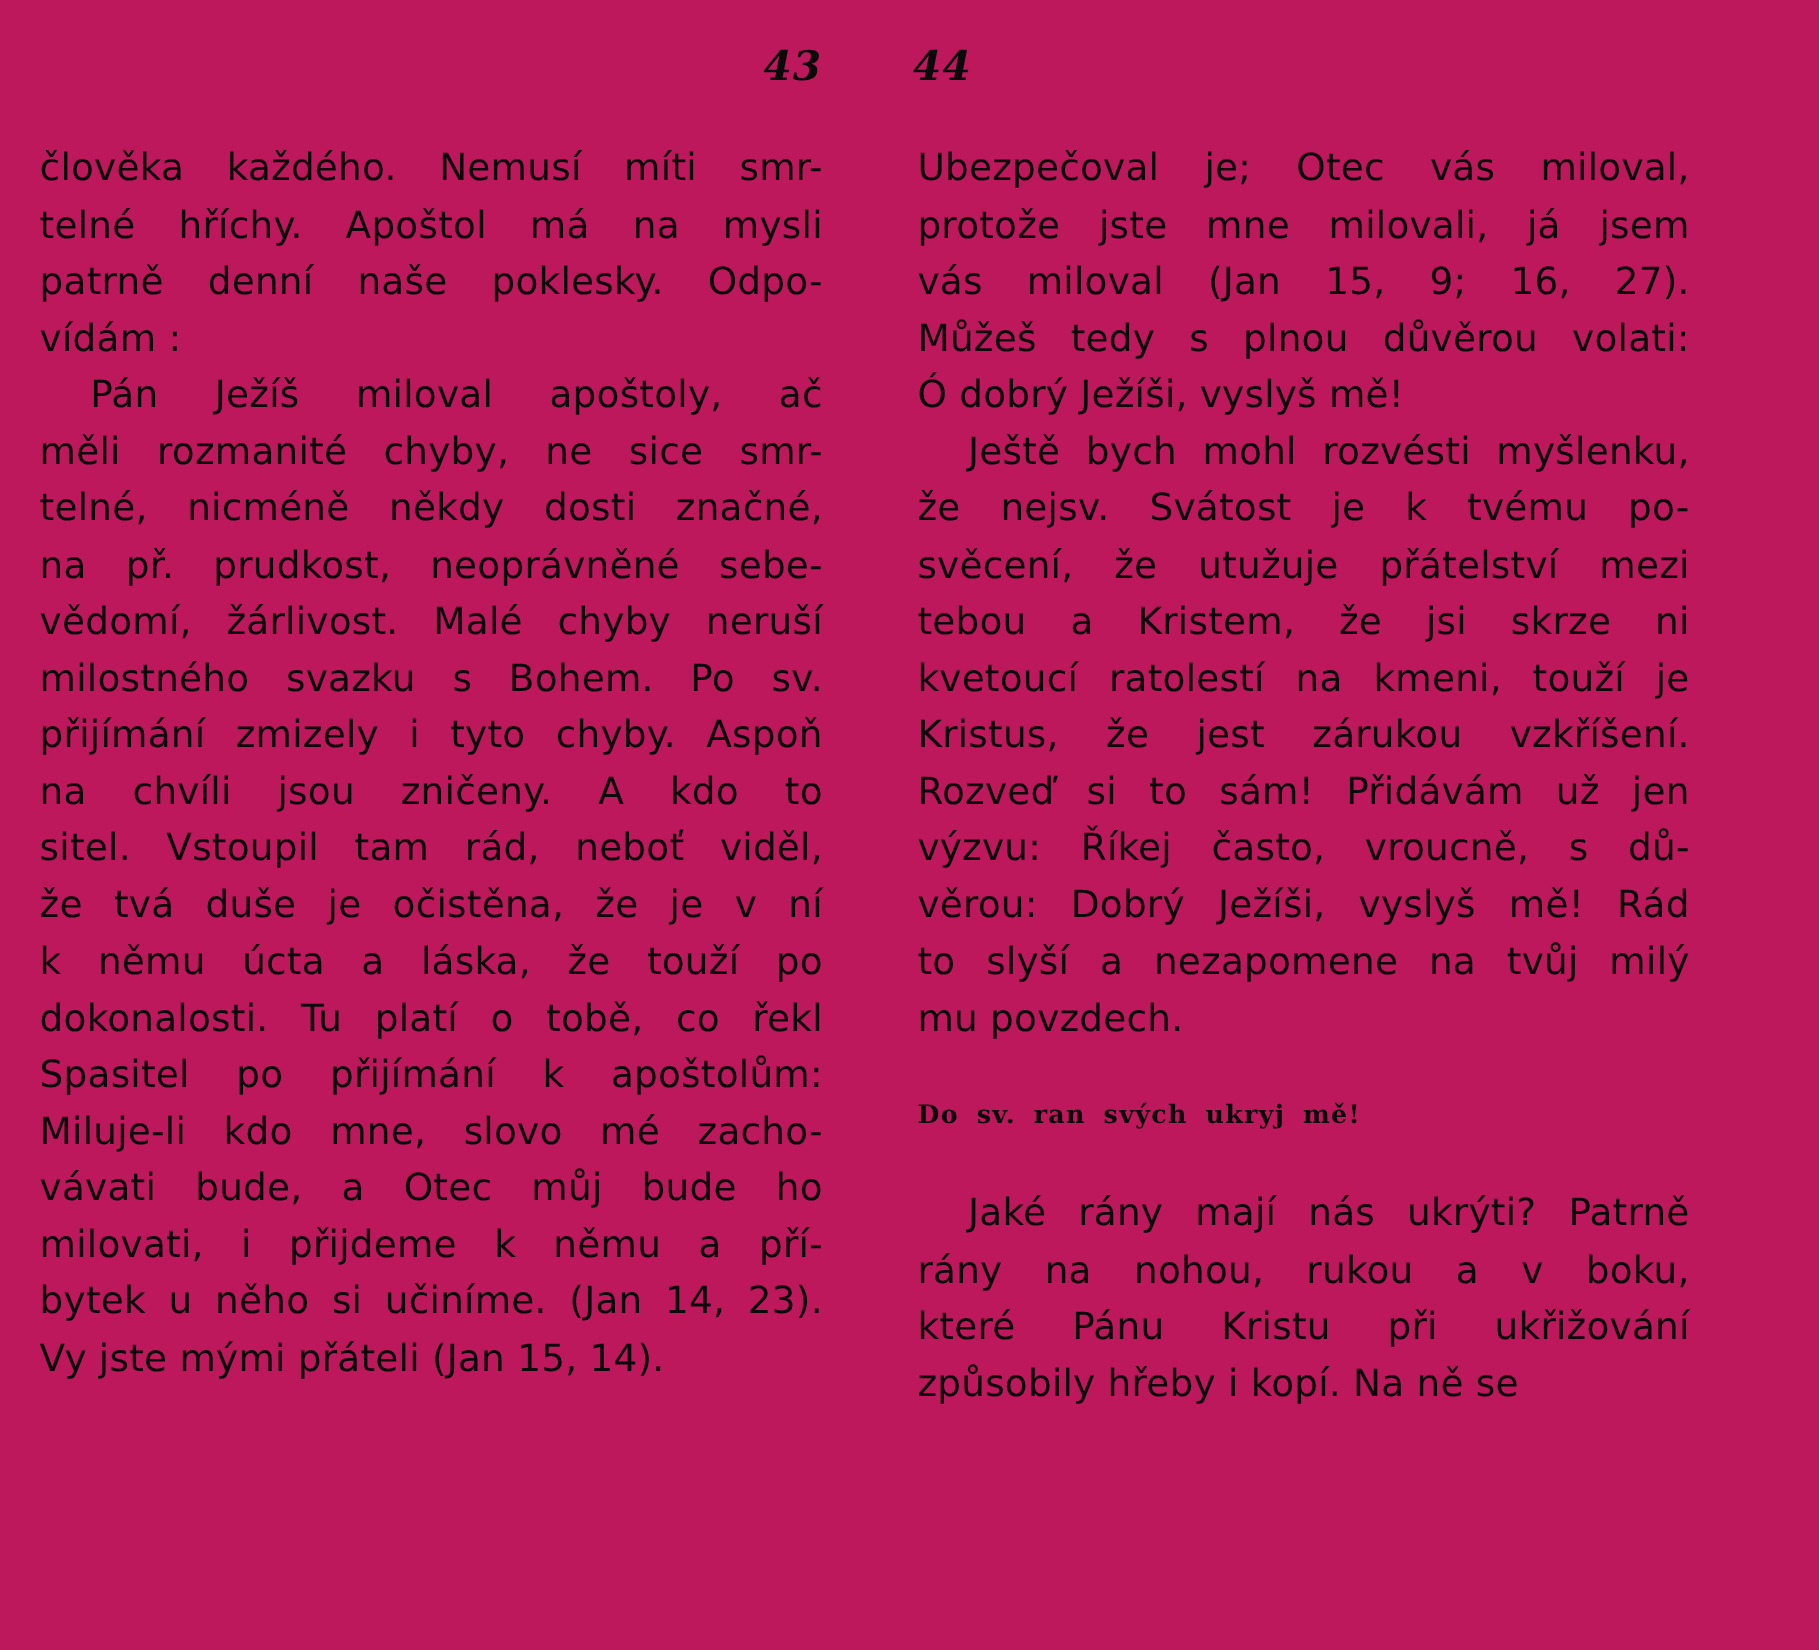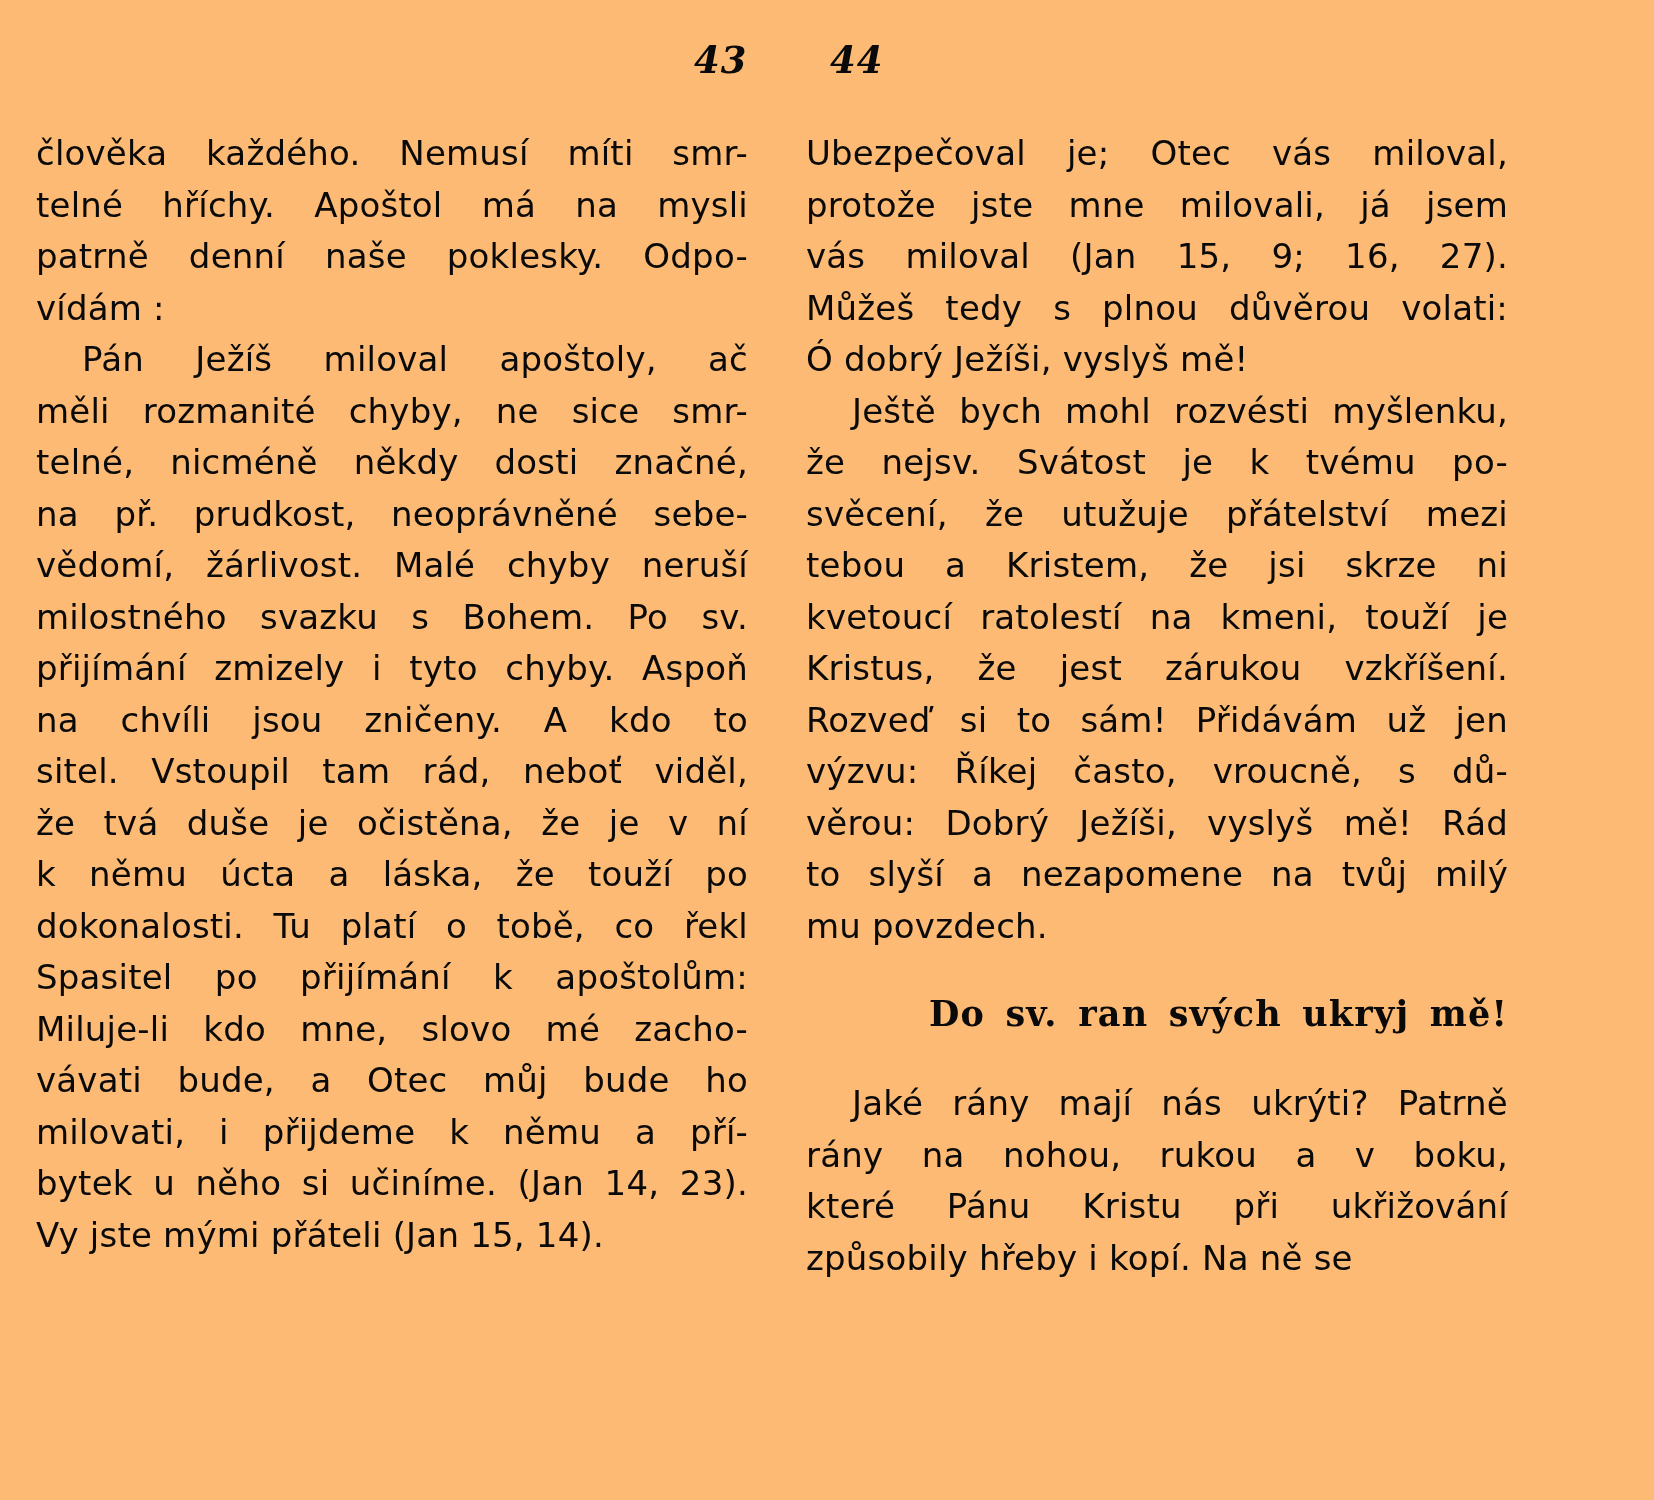--- a/index.html
+++ b/index.html
@@ -8,60 +8,60 @@
     height: 1500px;
     background: #ffffff;
     font-family: "DejaVu Sans", sans-serif;
     color: #0a0a0a;
     overflow: hidden;
   }
   .scan-page {
     position: relative;
     width: 1654px;
     height: 1500px;
-    background: #fdba74;
+    background: #be185d;
   }
   .page-number {
     position: absolute;
     top: 38px;
     font-family: "DejaVu Serif", serif;
     font-style: italic;
     font-weight: bold;
     font-size: 37px;
     letter-spacing: 1px;
   }
   .page-number.left  { left: 694px; }
   .page-number.right { left: 830px; }
   .columns {
     position: absolute;
     top: 128px;
     left: 36px;
     display: flex;
-    gap: 58px;
+    gap: 86px;
   }
   .column { display: block; }
   .column.left  { width: 712px; }
   .column.right { width: 702px; }
   .paragraph { display: block; }
   .line {
     font-size: 34px;
     line-height: 51.5px;
     letter-spacing: 0.2px;
     text-align: justify;
     text-align-last: justify;
     white-space: normal;
   }
   .line.last { text-align-last: left; }
   .line.indent { text-indent: 46px; }
   .section-heading {
     font-family: "DejaVu Serif", serif;
     font-weight: bold;
-    font-size: 35px;
+    font-size: 23px;
     line-height: 44px;
-    text-align: right;
+    text-align: left;
     letter-spacing: 1.2px;
     word-spacing: 7px;
     margin: 40px 0 42px 0;
   }
 </style>
 </head>
 <body>
 
 <div class="scan-page">
 

